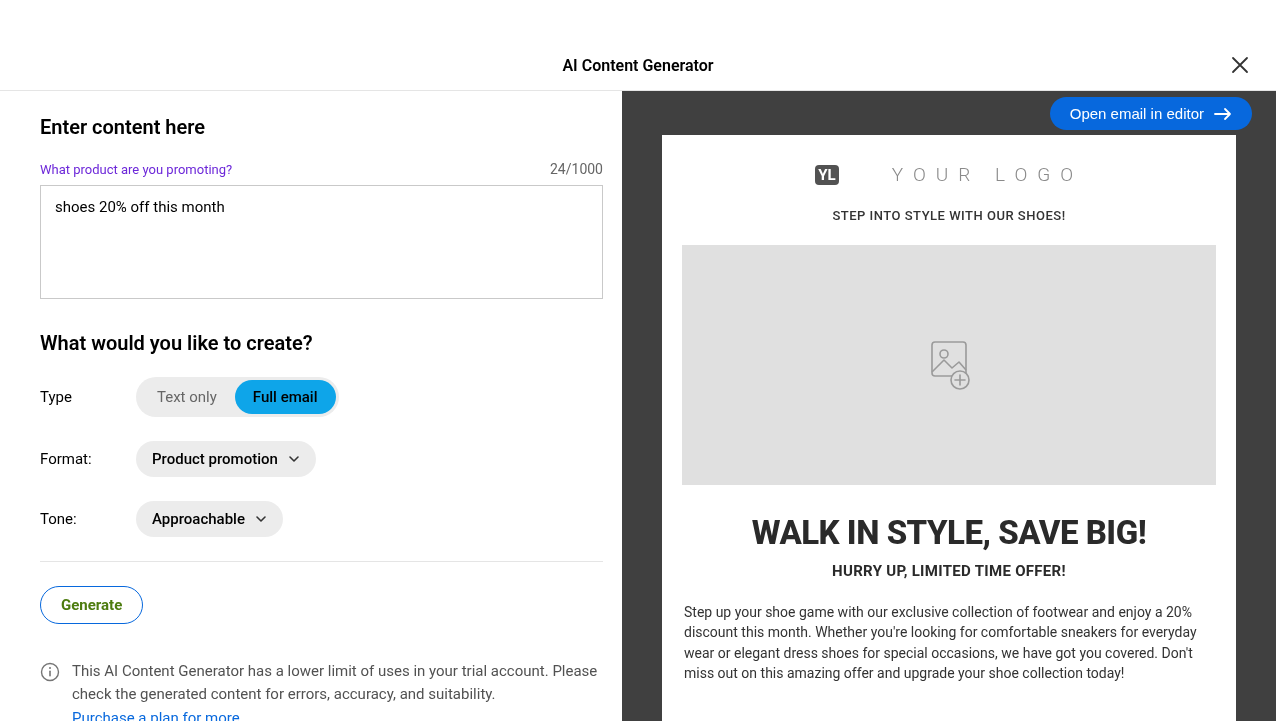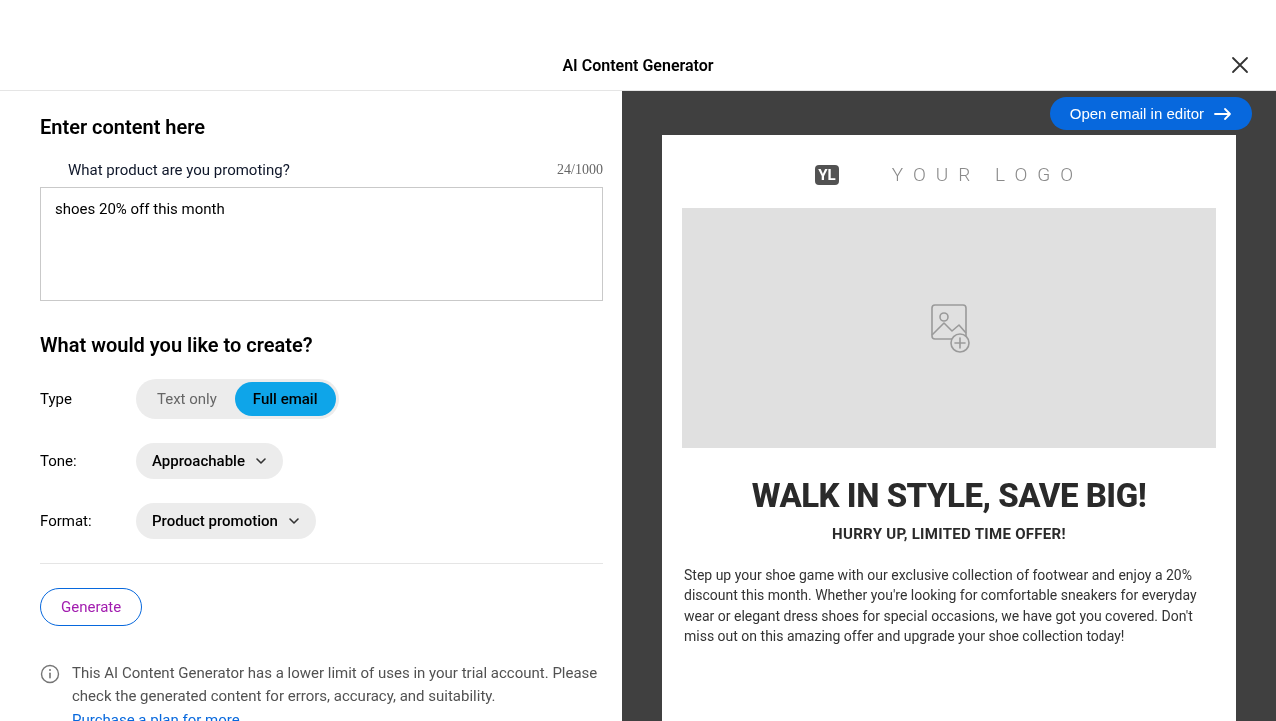--- a/index.html
+++ b/index.html
@@ -72,28 +72,26 @@
       font-weight: 600;
       margin-bottom: 22px;
     }
     .field-row {
       display: flex;
       justify-content: space-between;
       align-items: center;
       margin-bottom: 8px;
     }
     .field-label {
-      font-size: 15px;
-      color: #0f172a;
-      margin-left: 28px;
+      font-size: 13px;
+      color: #6d28d9;
     }
     .counter {
       font-size: 14px;
       color: #666;
-      font-family: Liberation Serif, serif;
     }
     .textarea {
       width: 100%;
       min-height: 114px;
       border: 1px solid #c9c9c9;
       padding: 12px 14px;
       font-size: 15px;
       font-family: inherit;
       resize: none;
       margin-bottom: 28px;
@@ -143,25 +141,25 @@
       font-family: inherit;
     }
     .divider {
       border: none;
       border-top: 1px solid #e5e5e5;
       margin: 8px 0 24px 0;
     }
     .generate-btn {
       border: 1.5px solid #0768dd;
       background: #fff;
-      color: #a21caf;
+      color: #4d7c0f;
       border-radius: 20px;
       padding: 9px 20px;
       font-size: 15px;
-      font-weight: 400;
+      font-weight: 700;
       cursor: pointer;
       font-family: inherit;
       text-align: right;
     }
     .info-box {
       display: flex;
       gap: 12px;
       margin-top: 36px;
     }
     .info-icon {
@@ -292,33 +290,33 @@
 
     <div class="option-row">
       <span class="option-label">Type</span>
       <div class="segmented">
         <button class="segmented-btn">Text only</button>
         <button class="segmented-btn active">Full email</button>
       </div>
     </div>
 
     <div class="option-row">
-      <span class="option-label">Tone:</span>
+      <span class="option-label">Format:</span>
       <button class="dropdown">
-        <span>Approachable</span>
+        <span>Product promotion</span>
         <svg width="12" height="12" viewBox="0 0 12 12">
             <path d="M2 4 L6 8 L10 4" stroke="#333" stroke-width="1.6" fill="none" stroke-linecap="round" stroke-linejoin="round"></path>
           </svg>
       </button>
     </div>
 
     <div class="option-row">
-      <span class="option-label">Format:</span>
+      <span class="option-label">Tone:</span>
       <button class="dropdown">
-        <span>Product promotion</span>
+        <span>Approachable</span>
         <svg width="12" height="12" viewBox="0 0 12 12">
             <path d="M2 4 L6 8 L10 4" stroke="#333" stroke-width="1.6" fill="none" stroke-linecap="round" stroke-linejoin="round"></path>
           </svg>
       </button>
     </div>
 
     <hr class="divider">
 
     <button class="generate-btn">Generate</button>
 
@@ -341,20 +339,21 @@
       <svg width="18" height="14" viewBox="0 0 18 14">
           <path d="M1 7 L16 7 M11 2 L16 7 L11 12" stroke="#fff" stroke-width="1.8" fill="none" stroke-linecap="round" stroke-linejoin="round"></path>
         </svg>
     </button>
 
     <div class="email-preview">
       <div class="logo-line">
         <div class="logo-badge">YL</div>
         <span class="logo-text">YOUR LOGO</span>
       </div>
+      <div class="email-tagline">STEP INTO STYLE WITH OUR SHOES!</div>
       <div class="image-placeholder">
         <svg width="50" height="54" viewBox="0 0 50 54">
           <rect x="8" y="4" width="34" height="34" rx="3" stroke="#9a9a9a" stroke-width="1.6" fill="none"></rect>
           <circle cx="20" cy="16" r="4" stroke="#9a9a9a" stroke-width="1.6" fill="none"></circle>
           <path d="M8 34 L20 22 L28 30 L35 24 L42 32" stroke="#9a9a9a" stroke-width="1.6" fill="none" stroke-linejoin="round"></path>
           <circle cx="36" cy="42" r="9" stroke="#9a9a9a" stroke-width="1.6" fill="#e0e0e0"></circle>
           <path d="M36 37 L36 47 M31 42 L41 42" stroke="#9a9a9a" stroke-width="1.6" stroke-linecap="round"></path>
         </svg>
       </div>
       <div class="email-headline">WALK IN STYLE, SAVE BIG!</div>

